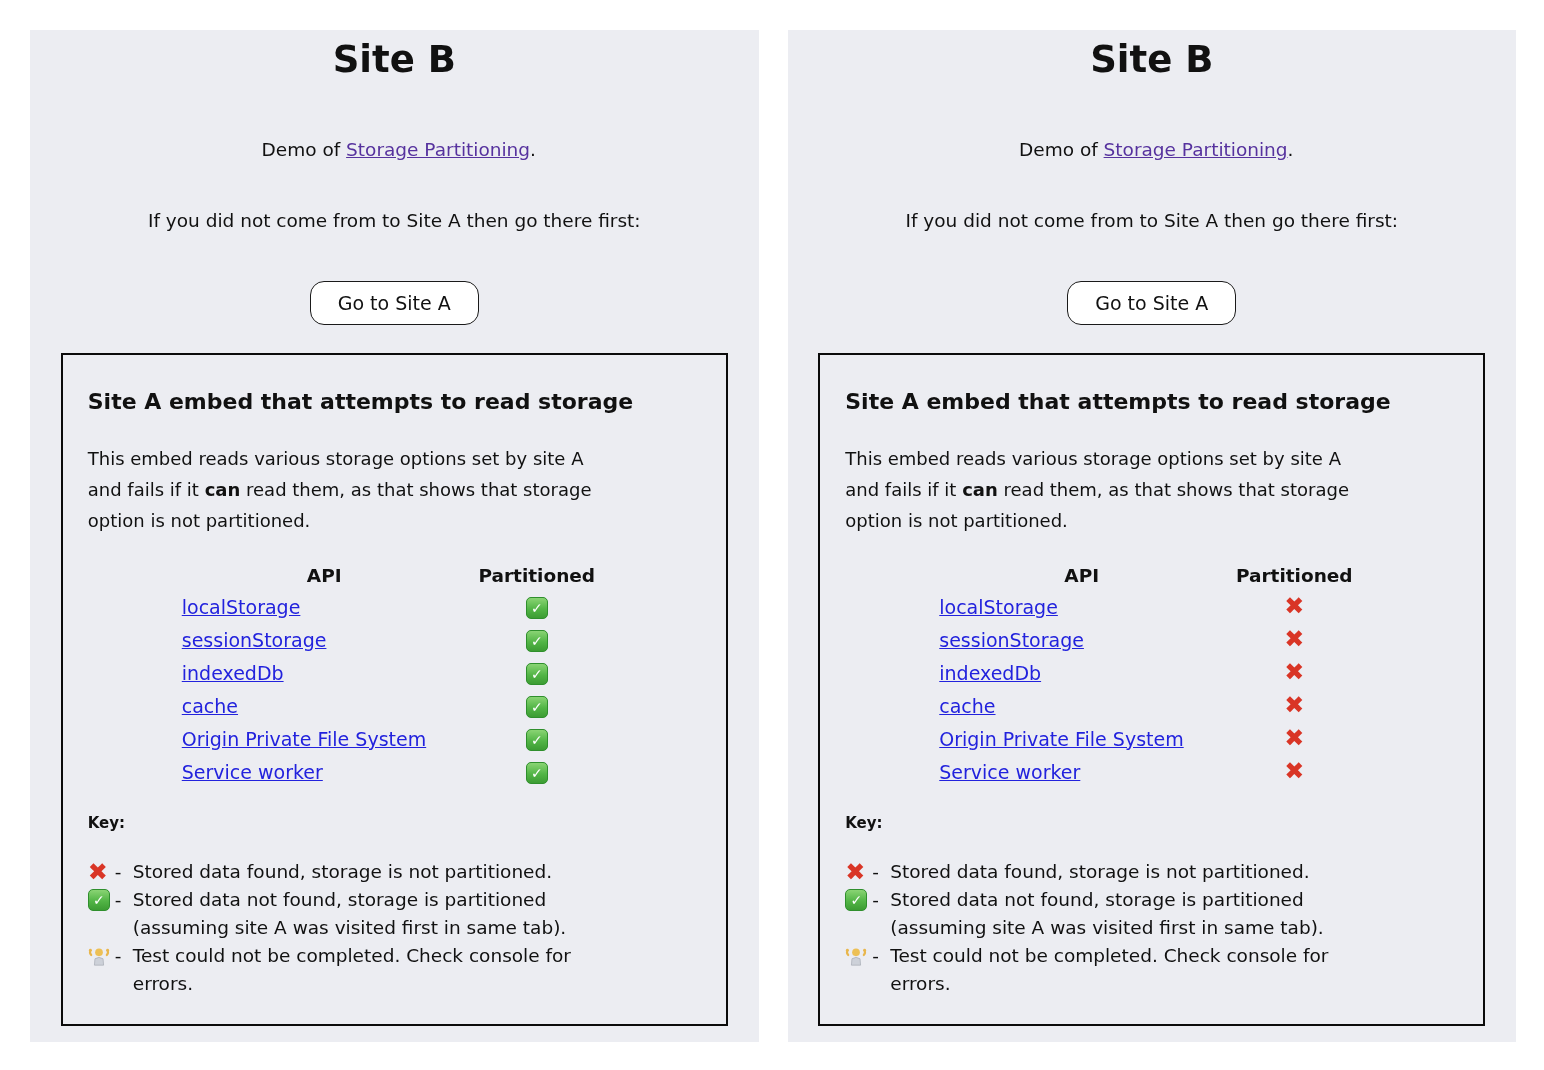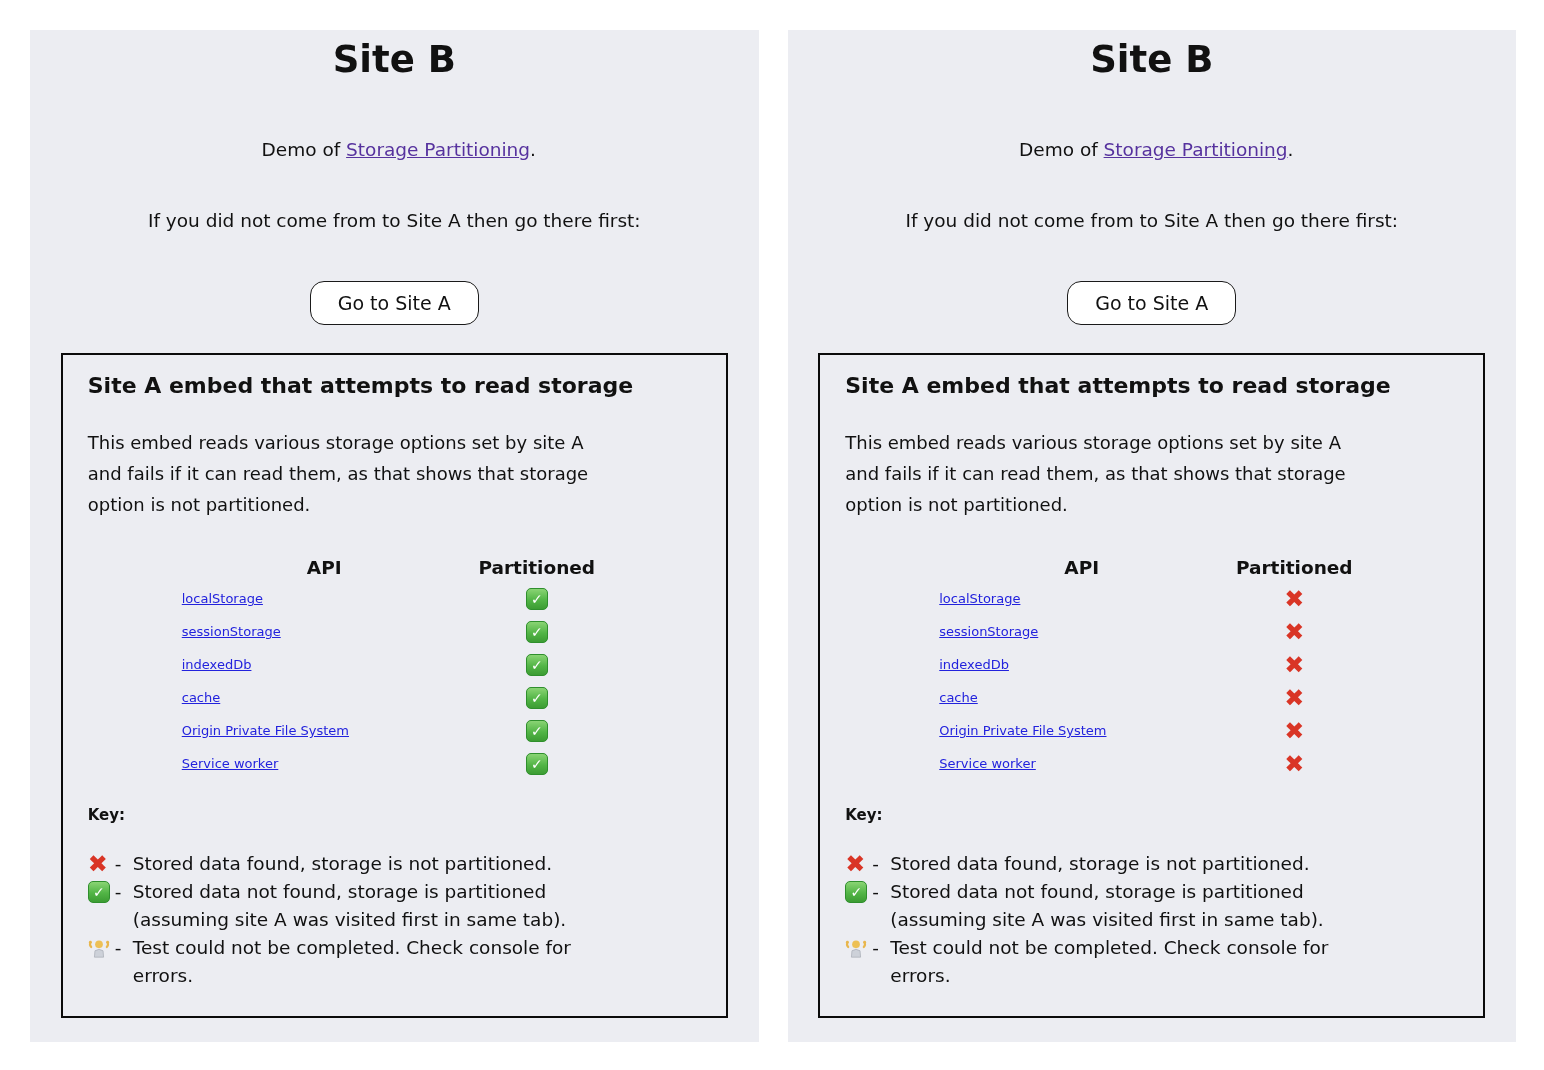--- a/index.html
+++ b/index.html
@@ -6,27 +6,27 @@
   body{width:1544px;height:1070px;font-family:"DejaVu Sans",sans-serif;color:#111;}
   .page{box-sizing:border-box;width:1544px;height:1070px;padding:30px 28px 28px 30px;display:flex;gap:29px;background:#fff;}
   .panel{box-sizing:border-box;width:731px;height:1012px;background:#ecedf2;text-align:center;overflow:hidden;}
   .site-title{font-size:37px;font-weight:bold;margin:0;padding-top:7px;line-height:46px;}
   .intro{font-size:18.5px;margin:56px 0 0 9px;}
   .intro a{color:#56329e;text-decoration:underline;}
   .instruction{font-size:18.5px;margin:50px 0 0 0;}
   .goto-btn{margin-top:50px;font-family:"DejaVu Sans",sans-serif;font-size:19px;color:#111;
     background:#ffffff;border:1.5px solid #1a1a1a;border-radius:14px;padding:10px 27px;cursor:pointer;}
   .embed-box{box-sizing:border-box;width:667px;margin:28px auto 0;border:2px solid #0b0b0b;
-    text-align:left;padding:12px 25px 26px;background:#ecedf2;}
+    text-align:left;padding:28px 25px 26px;background:#ecedf2;}
   .embed-heading{font-size:22px;font-weight:bold;margin:6px 0 0 0;line-height:26px;}
   .embed-desc{font-size:18px;line-height:31px;margin:28px 0 0 0;white-space:pre-line;}
-  .embed-desc b{font-weight:normal;}
-  table.api-table{border-collapse:collapse;margin:32px auto 0;}
+  .embed-desc b{font-weight:bold;}
+  table.api-table{border-collapse:collapse;margin:24px auto 0;}
   table.api-table th{font-size:18.5px;font-weight:bold;text-align:center;height:30px;padding:0;}
-  table.api-table td{height:33px;padding:0;font-size:13px;vertical-align:middle;}
+  table.api-table td{height:33px;padding:0;font-size:19px;vertical-align:middle;}
   td.api-cell{width:285px;text-align:left;}
   td.status-cell,th.status-col{width:140px;text-align:center;}
   .api-link{color:#2222dd;text-decoration:underline;}
   .key-title{font-size:15px;font-weight:bold;margin:26px 0 0 0;}
   .key-list{margin-top:26px;font-size:18.5px;}
   .key-item{display:flex;align-items:flex-start;line-height:28px;}
   .kicon{flex:0 0 27px;display:flex;justify-content:flex-start;align-items:center;height:28px;}
   .kdash{flex:0 0 18px;}
   .ktext{flex:1;white-space:pre-line;}
   

